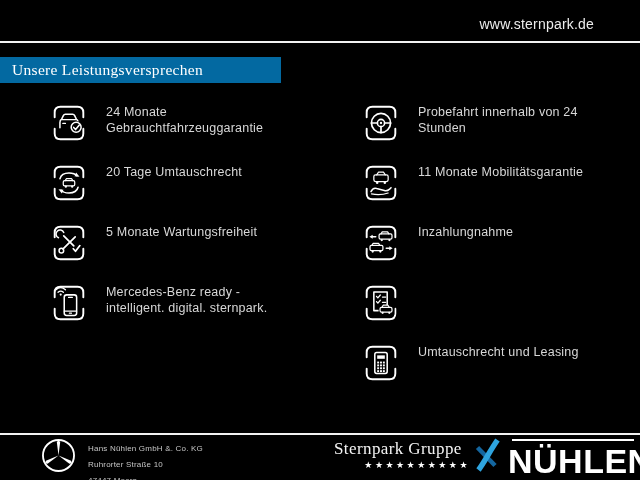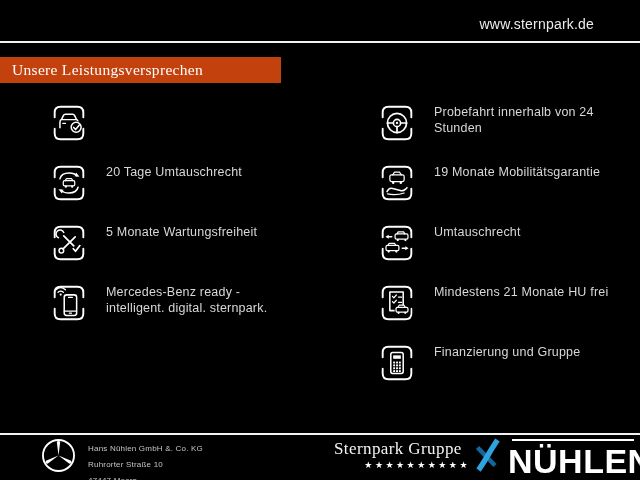--- a/index.html
+++ b/index.html
@@ -1,25 +1,25 @@
 <!DOCTYPE html>
 <html><head>
 <meta charset="utf-8">
 <style>
   html,body{margin:0;padding:0;background:#000;}
   .page{position:relative;width:640px;height:480px;background:#000;overflow:hidden;
         font-family:"Liberation Sans",sans-serif;border-radius:18px;}
   .url{position:absolute;top:16px;right:46px;font-size:14px;color:#ececec;letter-spacing:.2px;}
   .topline{position:absolute;top:41px;left:0;width:640px;height:2px;background:#f2f2f2;}
-  .banner{position:absolute;top:57px;left:0;width:269px;height:26px;background:#c2410c;
+  .banner{position:absolute;top:57px;left:0;width:269px;height:26px;background:#0369a1;
           display:flex;align-items:center;padding-left:12px;}
   .banner span{font-family:"Liberation Serif",serif;font-size:15.5px;color:#fff;letter-spacing:.3px;}
   .col{position:absolute;top:102px;}
   .col-left{left:48px;width:300px;}
-  .col-right{left:376px;width:258px;}
+  .col-right{left:360px;width:258px;}
   .item{height:60px;display:flex;align-items:flex-start;}
   .ic{flex:0 0 42px;width:42px;height:42px;}
   .ic svg{width:42px;height:42px;display:block;}
   .lbl{margin:3px 0 0 16px;font-size:12.5px;line-height:15.5px;color:#d8d8d8;
        white-space:pre-line;letter-spacing:.2px;}
   .s{fill:none;stroke:#fff;stroke-width:1.6;stroke-linecap:round;stroke-linejoin:round;}
   .fr{fill:none;stroke:#fff;stroke-width:2;stroke-linecap:round;}
   .thin{stroke-width:1.3;}
   .thick{stroke-width:1.8;}
   .f{fill:#fff;stroke:none;}
@@ -57,20 +57,22 @@
       <span class="ic">
         <svg viewBox="0 0 44 44">
           <path class="fr" d="M7 16v-5q0-6 6-6h18q6 0 6 6v5M7 28v5q0 6 6 6h18q6 0 6-6v-5"></path>
           <path class="s" d="M12.5 27v-5.5q0-2.5 1.8-3.5l1.9-4q.6-1.2 2-1.2h7.6q1.4 0 2 1.2l1.9 4q1.8 1 1.8 3.5V24"></path>
           <path class="s thin" d="M14.5 18.5h15M15.5 22.5h2.8"></path>
           <circle class="k" cx="29.5" cy="26.5" r="6.6"></circle>
           <circle class="s" cx="29.5" cy="26.5" r="5.2"></circle>
           <path class="s" d="M26.9 26.6l2 2.3 3.9-4.8"></path>
         </svg>
       </span>
+      <span class="lbl">24 Monate
+Gebrauchtfahrzeuggarantie</span>
     </div>
 
 
     <div class="item">
       <span class="ic">
         <svg viewBox="0 0 44 44">
           <path class="fr" d="M7 16v-5q0-6 6-6h18q6 0 6 6v5M7 28v5q0 6 6 6h18q6 0 6-6v-5"></path>
           <path class="s" d="M12.5 17.5Q14 11.5 22 11.5q6 0 8.3 3"></path>
           <polygon class="f" points="33,15.5 29.5,11 27.8,15"></polygon>
           <path class="s" d="M31.5 26.5Q30 32.5 22 32.5q-6 0-8.3-3"></path>
@@ -135,58 +137,57 @@
         <svg viewBox="0 0 44 44">
           <path class="fr" d="M7 16v-5q0-6 6-6h18q6 0 6 6v5M7 28v5q0 6 6 6h18q6 0 6-6v-5"></path>
           <rect class="s thin" x="14.5" y="13.5" width="15" height="7" rx="1.8"></rect>
           <path class="s thin" d="M17.5 13.5l1.8-2.8h5.4l1.8 2.8"></path>
           <circle class="f" cx="18" cy="21.8" r="1.3"></circle>
           <circle class="f" cx="26" cy="21.8" r="1.3"></circle>
           <path class="s" d="M11.5 31q2-4.5 6-3.3l8 2.2q3 .8 5.5-1.5l1.5-1.5"></path>
           <path class="s thin" d="M12 33.5q9 2 17.5-1"></path>
         </svg>
       </span>
-      <span class="lbl">19 Monate Mobilitätsgarantie</span>
+      <span class="lbl">11 Monate Mobilitätsgarantie</span>
     </div>
 
     <div class="item">
       <span class="ic">
         <svg viewBox="0 0 44 44">
           <path class="fr" d="M7 16v-5q0-6 6-6h18q6 0 6 6v5M7 28v5q0 6 6 6h18q6 0 6-6v-5"></path>
           <rect class="s thin" x="20" y="12.5" width="13.5" height="5.5" rx="1.5"></rect>
           <path class="s thin" d="M22 12.5l1.3-2.2h5.6l1.3 2.2"></path>
           <circle class="f" cx="22.8" cy="18.9" r="1.2"></circle>
           <circle class="f" cx="30.8" cy="18.9" r="1.2"></circle>
           <path class="s" d="M16.5 15.5h-4"></path>
           <polygon class="f" points="9.8,15.5 13.3,13.4 13.3,17.6"></polygon>
           <rect class="s thin" x="10.5" y="24.5" width="13.5" height="5.5" rx="1.5"></rect>
           <path class="s thin" d="M12.5 24.5l1.3-2.2h5.6l1.3 2.2"></path>
           <circle class="f" cx="13.3" cy="30.9" r="1.2"></circle>
           <circle class="f" cx="21.3" cy="30.9" r="1.2"></circle>
           <path class="s" d="M27.5 27.5h4"></path>
           <polygon class="f" points="34.2,27.5 30.7,25.4 30.7,29.6"></polygon>
         </svg>
       </span>
-      <span class="lbl">Umtauschrecht</span>
+      <span class="lbl">Inzahlungnahme</span>
     </div>
 
     <div class="item">
       <span class="ic">
         <svg viewBox="0 0 44 44">
           <path class="fr" d="M7 16v-5q0-6 6-6h18q6 0 6 6v5M7 28v5q0 6 6 6h18q6 0 6-6v-5"></path>
           <rect class="s" x="14.5" y="10.5" width="14" height="19.5"></rect>
           <path class="s thin" d="M17.3 15l1.4 1.7 2.6-3.1M23.5 15.8h3.4M17.3 20.5l1.4 1.7 2.6-3.1M23.5 21.3h3.4"></path>
           <rect class="k" x="19.5" y="24.3" width="16.5" height="10"></rect>
           <rect class="s thin" x="21" y="26.5" width="12.5" height="5" rx="1.5"></rect>
           <path class="s thin" d="M23 26.5l1.3-2.2h5l1.3 2.2"></path>
           <circle class="f" cx="23.7" cy="32.3" r="1.2"></circle>
           <circle class="f" cx="30.7" cy="32.3" r="1.2"></circle>
         </svg>
       </span>
-      <span class="lbl">Mindestens 21 Monate HU frei</span>
     </div>
 
     <div class="item">
       <span class="ic">
         <svg viewBox="0 0 44 44">
           <path class="fr" d="M7 16v-5q0-6 6-6h18q6 0 6 6v5M7 28v5q0 6 6 6h18q6 0 6-6v-5"></path>
           <rect class="s" x="15.5" y="11" width="13" height="22" rx="2"></rect>
           <rect class="f" x="18" y="14" width="8" height="3.6"></rect>
           <rect class="f" x="18" y="20.5" width="2" height="2"></rect>
             <rect class="f" x="21" y="20.5" width="2" height="2"></rect>
@@ -195,21 +196,21 @@
             <rect class="f" x="21" y="23.5" width="2" height="2"></rect>
             <rect class="f" x="24" y="23.5" width="2" height="2"></rect>
           <rect class="f" x="18" y="26.5" width="2" height="2"></rect>
             <rect class="f" x="21" y="26.5" width="2" height="2"></rect>
             <rect class="f" x="24" y="26.5" width="2" height="2"></rect>
           <rect class="f" x="18" y="29.5" width="2" height="2"></rect>
             <rect class="f" x="21" y="29.5" width="2" height="2"></rect>
             <rect class="f" x="24" y="29.5" width="2" height="2"></rect>
         </svg>
       </span>
-      <span class="lbl">Finanzierung und Gruppe</span>
+      <span class="lbl">Umtauschrecht und Leasing</span>
     </div>
 
   </div>
 
   <div class="bottomline"></div>
 
   <span class="mbstar">
     <svg viewBox="0 0 40 40">
       <circle cx="20" cy="20" r="16.8" fill="none" stroke="#fff" stroke-width="2"></circle>
       <polygon fill="#fff" points="20,20 18.2,5.4 20,3.4 21.8,5.4"></polygon>

